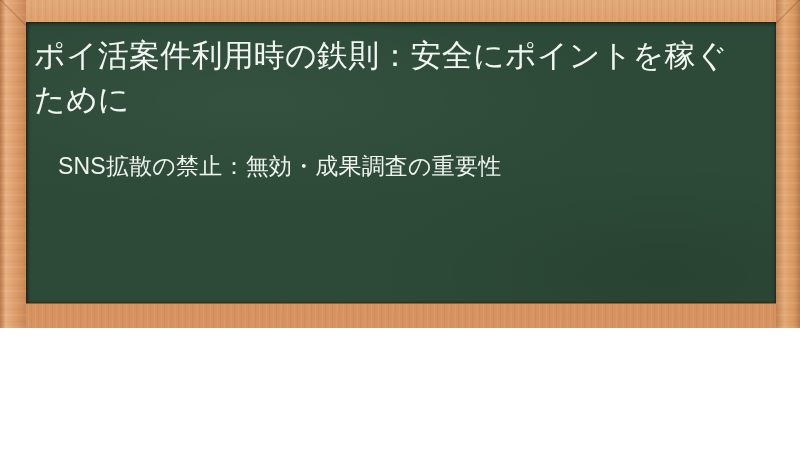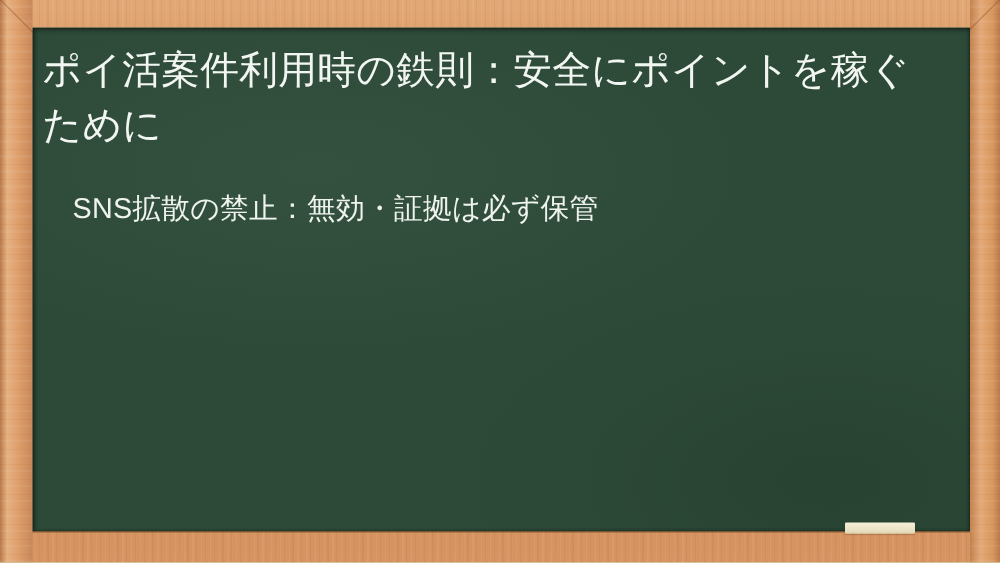--- a/index.html
+++ b/index.html
@@ -8,21 +8,21 @@
     padding: 0;
     background: #ffffff;
   }
   body {
     font-family: "Liberation Sans", "DejaVu Sans", sans-serif;
   }
 
   .slide {
     position: relative;
     width: 800px;
-    height: 450px;
+    height: 328px;
     overflow: hidden;
     background: #eab308;
   }
 
   
   .frame {
     position: absolute;
     inset: 0;
     background:
       repeating-linear-gradient(
@@ -177,21 +177,21 @@
   <div class="mitre tr"></div>
 
   <div class="board">
     <div class="board-sheen"></div>
 
     <div class="content">
 
       <h1 class="title">ポイ活案件利用時の鉄則：安全にポイントを稼ぐために</h1>
 
       <ul class="bullets">
-        <li>SNS拡散の禁止：無効・証拠は必ず保管</li>
+        <li>SNS拡散の禁止：無効・成果調査の重要性</li>
       </ul>
 
     </div>
   </div>
 
   <div class="chalk"></div>
 
 </div>
 
 </body></html>

